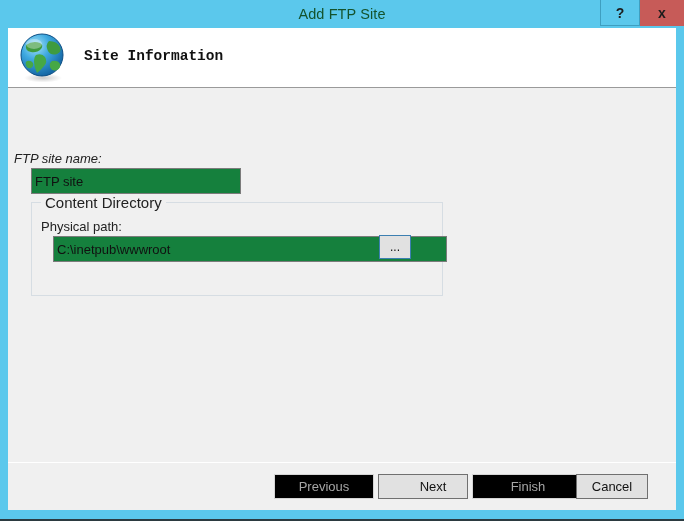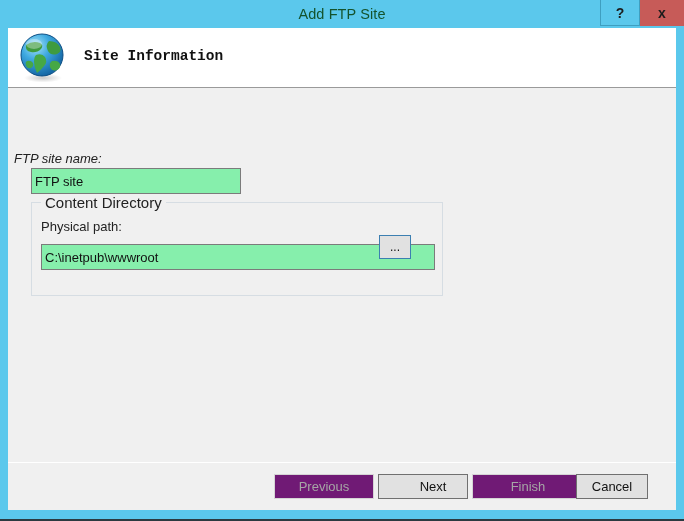--- a/index.html
+++ b/index.html
@@ -121,21 +121,21 @@
   .field-label {
     position: absolute;
     font-size: 13px;
     color: #222222;
     white-space: nowrap;
   }
 
   .text-input {
     position: absolute;
     box-sizing: border-box;
-    background: #86efac;
+    background: #15803d;
     border: 1px solid #7b7b7b;
     font-family: "Liberation Sans", sans-serif;
     font-size: 13px;
     color: #111111;
     padding: 12px 3px;
     outline: none;
   }
 
   .lbl-sitename { left: 6px; top: 62px; font-style: italic; }
   .inp-sitename { left: 23px; top: 79px; width: 210px; height: 22px; }
@@ -153,21 +153,21 @@
     position: absolute;
     left: 33px;
     top: 105px;
     background: #f0f0f0;
     padding: 0 4px;
     font-size: 15px;
     color: #222222;
   }
 
   .lbl-physpath { left: 33px; top: 130px; }
-  .inp-physpath { left: 33px; top: 147px; width: 394px; height: 22px; margin-top: 8px; }
+  .inp-physpath { left: 45px; top: 147px; width: 394px; height: 22px; }
 
   .browse-btn {
     position: absolute;
     left: 371px;
     top: 146px;
     width: 32px;
     height: 24px;
     box-sizing: border-box;
     background: #e1e1e1;
     border: 1px solid #3c7fb1;
@@ -207,21 +207,21 @@
     color: #111111;
     cursor: default;
     padding: 0;
   }
   .btn-enabled {
     border: 1px solid #707070;
     color: #111111;
   }
   .btn-disabled {
     border: 1px solid #d5d5d5;
-    background: #701a75;
+    background: #000000;
     color: #a6a6a6;
   }
   .btn-previous { left: 266px; width: 100px; }
   .btn-next     { left: 370px; width: 90px; padding-left: 20px; }
   .btn-finish   { left: 464px; width: 112px; }
   .btn-cancel   { left: 568px; width: 72px; }
 
   .bottom-edge {
     position: absolute;
     left: 0;

